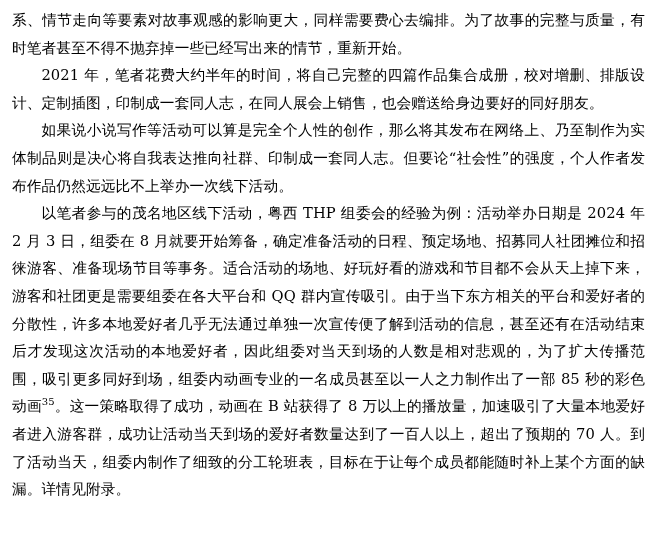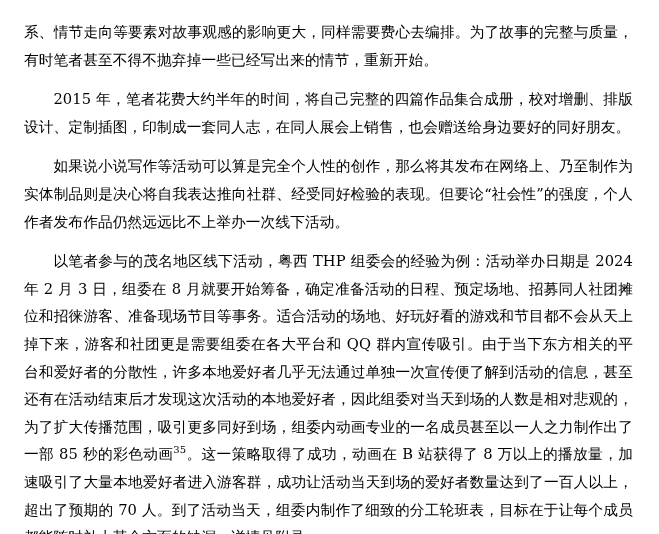--- a/index.html
+++ b/index.html
@@ -22,42 +22,42 @@
     background: #ffffff;
   }
   .doc-body {
     font-size: 14.7px;
     line-height: 27.6px;
     text-align: justify;
     text-justify: inter-ideograph;
     letter-spacing: 0.1px;
   }
   p.para {
-    margin: 12px;
+    margin: 0;
     text-indent: 0;
   }
   p.indent {
     text-indent: 2em;
   }
   sup {
     font-size: 10px;
     vertical-align: super;
     line-height: 0;
   }
 </style>
 </head>
 <body>
 
 <div class="page">
   <div class="doc-body">
 
     <p class="para">系、情节走向等要素对故事观感的影响更大，同样需要费心去编排。为了故事的完整与质量，有时笔者甚至不得不抛弃掉一些已经写出来的情节，重新开始。</p>
 
-    <p class="para indent">2015 年，笔者花费大约半年的时间，将自己完整的四篇作品集合成册，校对增删、排版设计、定制插图，印制成一套同人志，在同人展会上销售，也会赠送给身边要好的同好朋友。</p>
+    <p class="para indent">2021 年，笔者花费大约半年的时间，将自己完整的四篇作品集合成册，校对增删、排版设计、定制插图，印制成一套同人志，在同人展会上销售，也会赠送给身边要好的同好朋友。</p>
 
-    <p class="para indent">如果说小说写作等活动可以算是完全个人性的创作，那么将其发布在网络上、乃至制作为实体制品则是决心将自我表达推向社群、经受同好检验的表现。但要论“社会性”的强度，个人作者发布作品仍然远远比不上举办一次线下活动。</p>
+    <p class="para indent">如果说小说写作等活动可以算是完全个人性的创作，那么将其发布在网络上、乃至制作为实体制品则是决心将自我表达推向社群、印制成一套同人志。但要论“社会性”的强度，个人作者发布作品仍然远远比不上举办一次线下活动。</p>
 
     <p class="para indent">
       <span>以笔者参与的茂名地区线下活动，粤西 THP 组委会的经验为例：活动举办日期是 2024 年 2 月 3 日，组委在 8 月就要开始筹备，确定准备活动的日程、预定场地、招募同人社团摊位和招徕游客、准备现场节目等事务。适合活动的场地、好玩好看的游戏和节目都不会从天上掉下来，游客和社团更是需要组委在各大平台和 QQ 群内宣传吸引。由于当下东方相关的平台和爱好者的分散性，许多本地爱好者几乎无法通过单独一次宣传便了解到活动的信息，甚至还有在活动结束后才发现这次活动的本地爱好者，因此组委对当天到场的人数是相对悲观的，为了扩大传播范围，吸引更多同好到场，组委内动画专业的一名成员甚至以一人之力制作出了一部 85 秒的彩色动画</span><sup>35</sup><span>。这一策略取得了成功，动画在 B 站获得了 8 万以上的播放量，加速吸引了大量本地爱好者进入游客群，成功让活动当天到场的爱好者数量达到了一百人以上，超出了预期的 70 人。到了活动当天，组委内制作了细致的分工轮班表，目标在于让每个成员都能随时补上某个方面的缺漏。详情见附录。</span>
     </p>
 
   </div>
 </div>
 
 </body></html>

